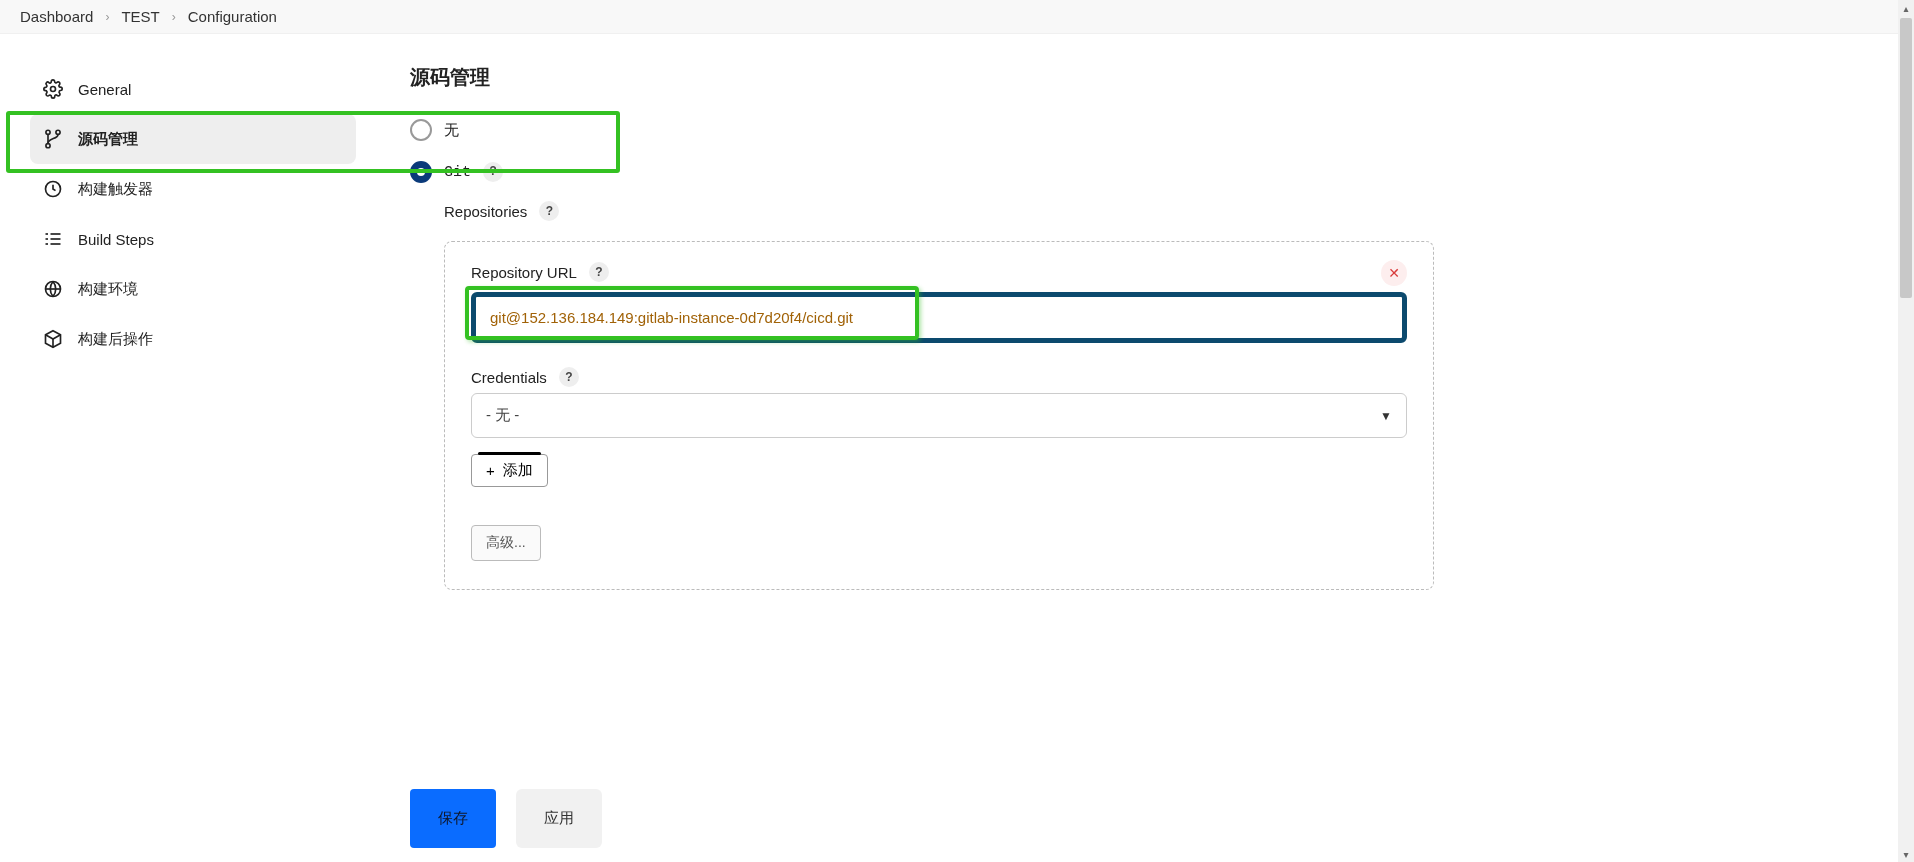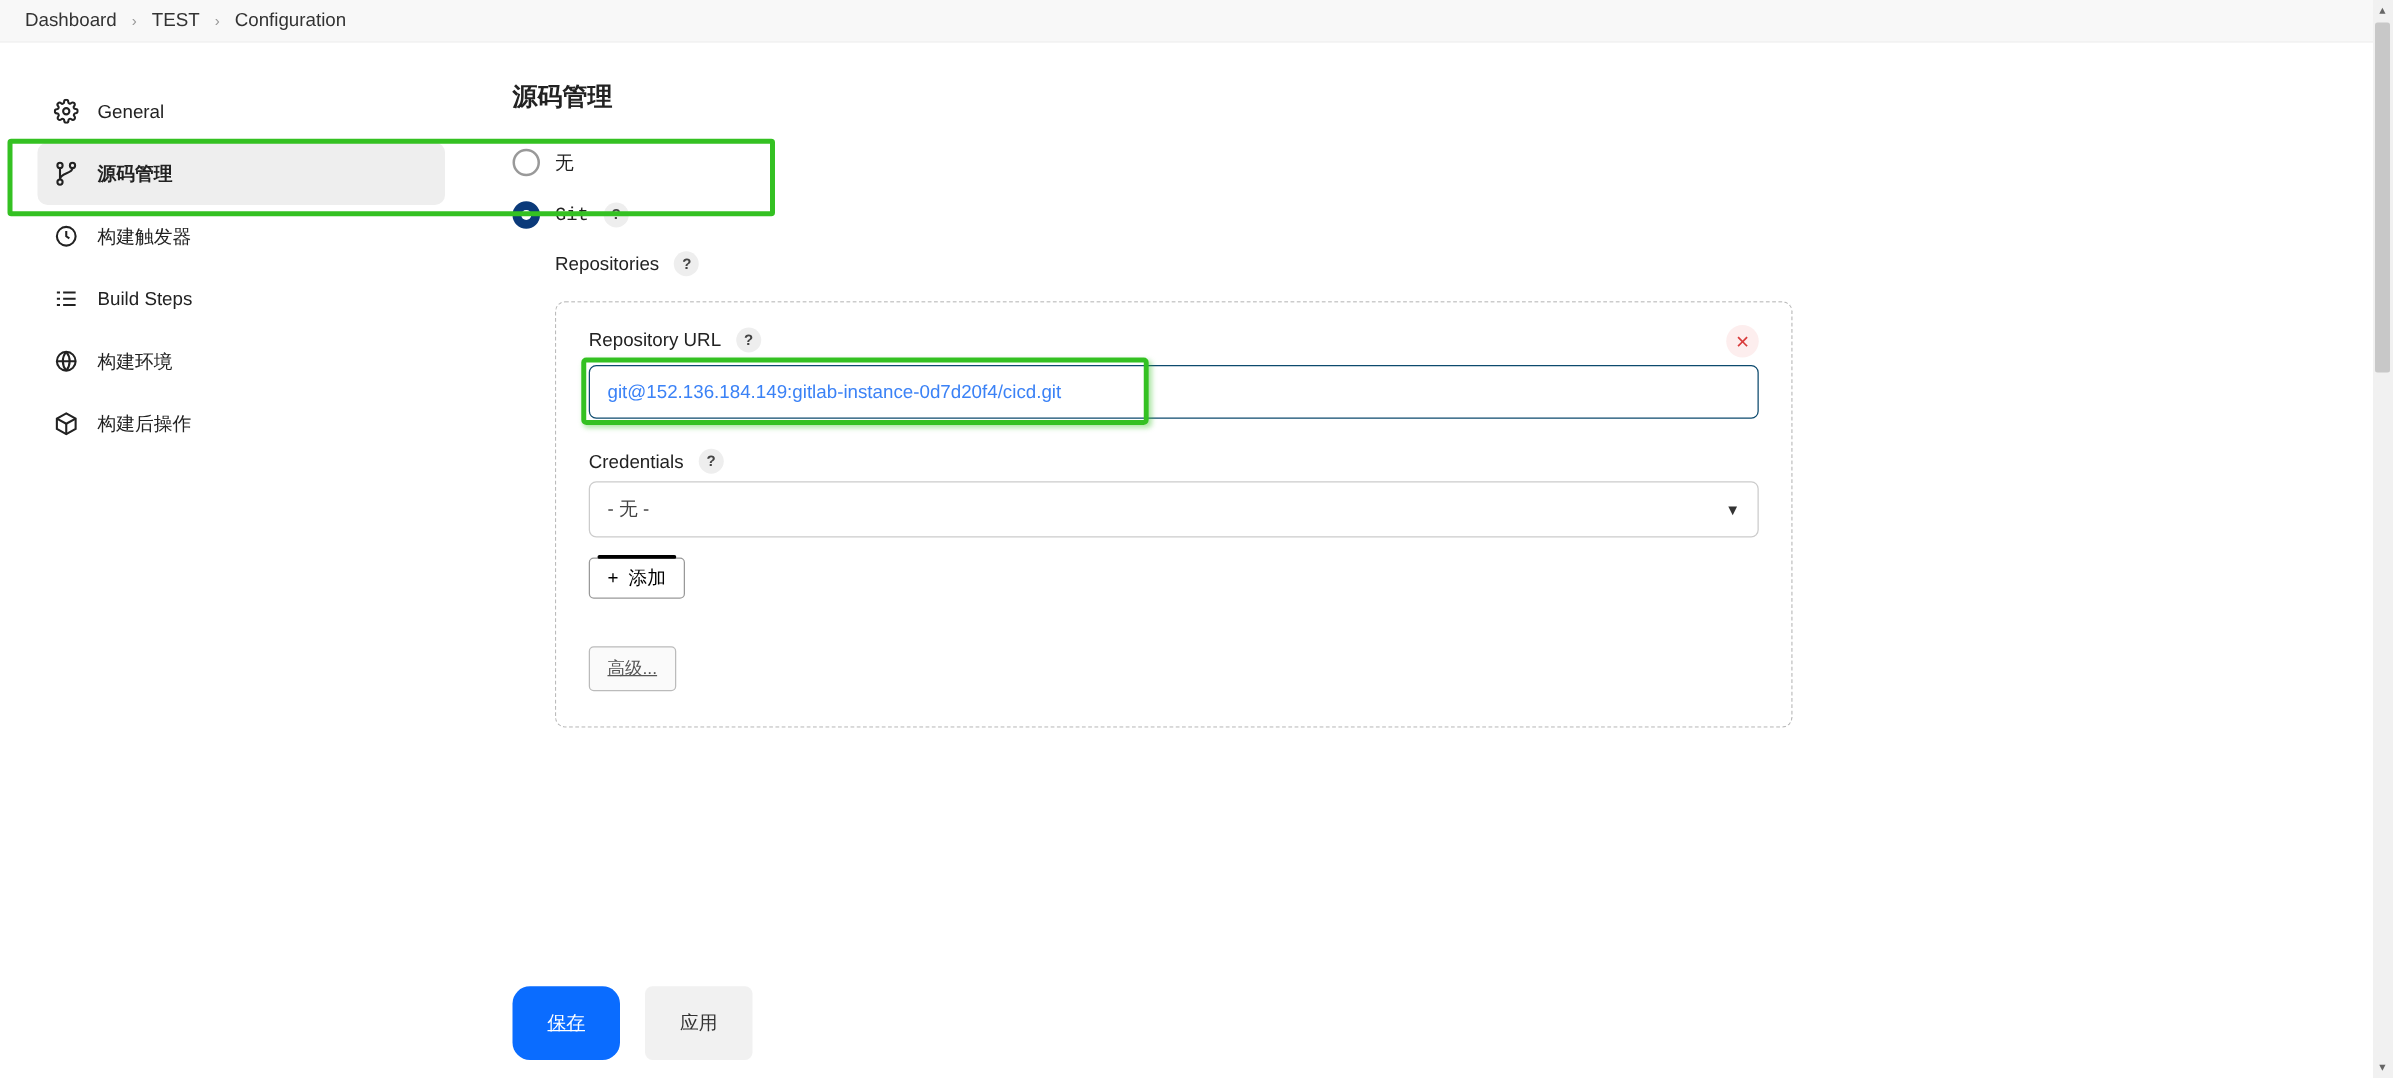--- a/index.html
+++ b/index.html
@@ -26,33 +26,33 @@
 
   .help { width: 20px; height: 20px; border-radius: 50%; background: #eee; color: #444; display: inline-flex; align-items: center; justify-content: center; font-size: 12px; font-weight: 600; cursor: pointer; }
 
   .git-section { margin-left: 34px; }
   .repos-hdr { display: flex; align-items: center; gap: 12px; font-size: 15px; margin-bottom: 20px; }
 
   .repo-card { border: 1px dashed #bbb; border-radius: 8px; padding: 20px 26px 28px 26px; max-width: 990px; }
   .label-row { display: flex; align-items: center; gap: 12px; font-size: 15px; margin-bottom: 6px; }
   .remove-btn { float: right; width: 26px; height: 26px; border-radius: 50%; background: #fdeeee; display: inline-flex; align-items:center; justify-content:center; color:#d83b3b; cursor:pointer; margin-top:-2px; }
 
-  .text-input { width: 100%; padding: 12px 14px; border: 1px solid #0c4a6e; border-radius: 6px; font-size: 15px; color: #3b82f6; }
+  .text-input { width: 100%; padding: 12px 14px; border: 5px solid #0c4a6e; border-radius: 6px; font-size: 15px; color: #a16207; }
   .input-outer { position: relative; }
   .input-full { width: 100%; }
 
   .select { width: 100%; padding: 12px 14px; border: 1px solid #ccc; border-radius: 6px; font-size: 15px; color: #444; display:flex; justify-content:space-between; align-items:center; cursor:pointer; }
   .select .caret { font-size: 12px; color:#333; }
 
   .small-btn { display:inline-flex; align-items:center; gap:8px; padding: 6px 14px; border: 1px solid #999; border-radius: 4px; font-size: 15px; cursor:pointer; background:#fff; position:relative; }
   .small-btn.top-line::before { content:""; position:absolute; top:-3px; left:6px; right:6px; height:3px; background:#000; border-radius:2px; }
-  .adv-btn { padding: 8px 14px; border:1px solid #bbb; border-radius:4px; background:#fafafa; color:#555; cursor:pointer; font-size:14px;text-decoration:underline; }
+  .adv-btn { padding: 8px 14px; border:1px solid #bbb; border-radius:4px; background:#fafafa; color:#555; cursor:pointer; font-size:14px; }
 
   .footer-bar { position: fixed; bottom: 0; left: 0; right: 16px; background: rgba(255,255,255,0.95); padding: 14px 0 14px 410px; display:flex; gap:20px; }
-  .btn-primary { background:#0a6cff; color:#ffffff; border:none; border-radius:14px; padding: 10px 28px; font-size:15px; cursor:pointer;text-decoration:underline; }
+  .btn-primary { background:#0a6cff; color:#0f172a; border:none; border-radius:4px; padding: 10px 28px; font-size:15px; cursor:pointer; }
   .btn-secondary { background:#f1f1f1; color:#333; border:none; border-radius:6px; padding: 20px 28px; font-size:15px; cursor:pointer; }
 
   .highlight-input-overlay { position:absolute; border:4px solid #34c122; border-radius:4px; pointer-events:none; left:-6px; top:-6px; width:454px; height:54px; box-shadow: 2px 2px 4px rgba(52,193,34,0.4); }
 
   .scrollbar { position:fixed; right:0; top:0; width:16px; bottom:0; background:#f1f1f1; }
   .scrollbar .up, .scrollbar .down { position:absolute; left:0; right:0; height:16px; display:flex; align-items:center; justify-content:center; color:#666; font-size:10px; cursor:pointer; }
   .scrollbar .up { top:0; }
   .scrollbar .down { bottom:0; }
   .scrollbar .thumb { position:absolute; left:2px; right:2px; top:18px; height:280px; background:#c8c8c8; border-radius:2px; }
 

